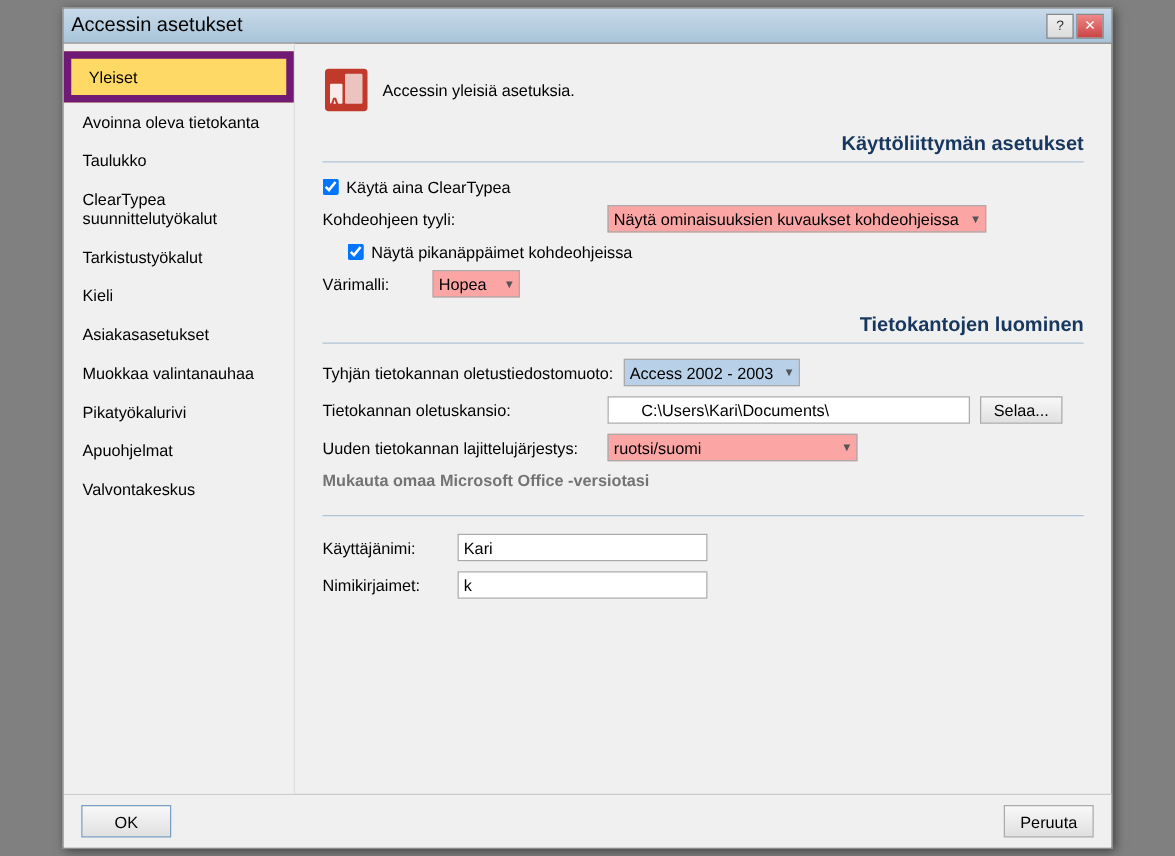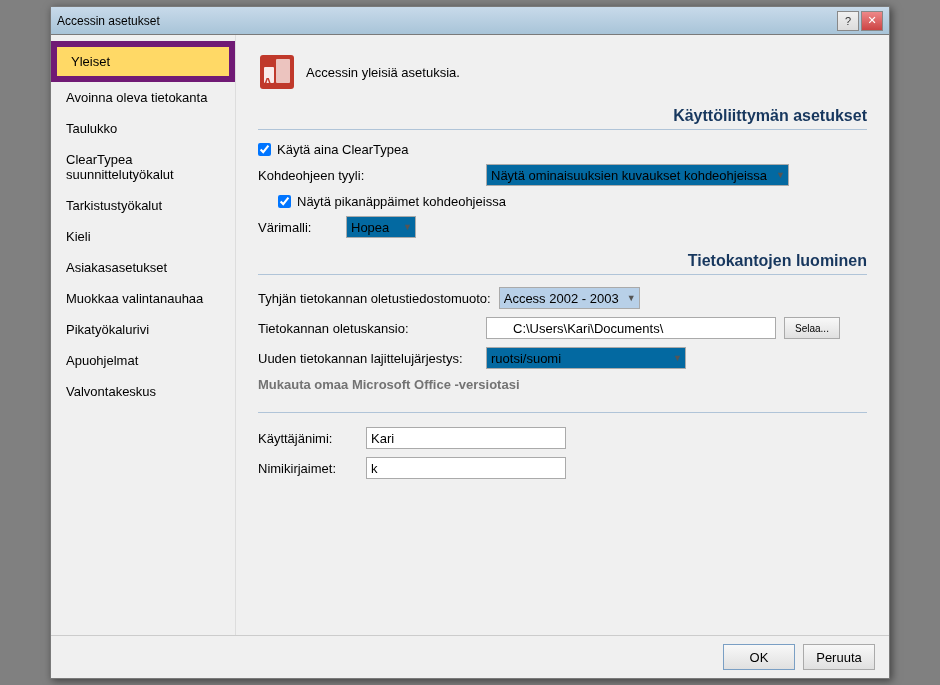--- a/index.html
+++ b/index.html
@@ -25,21 +25,21 @@
       background: linear-gradient(to bottom, #c8daea, #a8c4d8);
       height: 28px;
       display: flex;
       align-items: center;
       justify-content: space-between;
       padding: 0 6px;
       border-bottom: 1px solid #7a7a7a;
     }
 
     .title-bar-text {
-      font-size: 12px;
+      font-size: 16px;
       font-weight: normal;
       color: #000;
     }
 
     .title-bar-buttons {
       display: flex;
       gap: 2px;
     }
 
     .tb-btn {
@@ -144,21 +144,21 @@
     }
 
     .dropdown-wrap {
       position: relative;
       display: inline-block;
     }
 
     .dropdown-wrap select {
       height: 22px;
       border: 1px solid #aaa;
-      background: #0369a1;
+      background: #fca5a5;
       cursor: pointer;
       font-size: 13px;
       padding: 0 20px 0 4px;
       -webkit-appearance: none;
       appearance: none;
       outline: none;
     }
 
     .dropdown-wrap::after {
       content: '▼';
@@ -184,36 +184,36 @@
       width: 290px;
       padding-left: 26px;
     }
 
     .browse-btn {
       height: 22px;
       padding: 0 10px;
       border: 1px solid #aaa;
       background: linear-gradient(to bottom, #f8f8f8, #e0e0e0);
       cursor: pointer;
-      font-size: 10px;
+      font-size: 13px;
     }
 
     .sub-section-header {
       font-size: 13px;
       font-weight: bold;
       color: #737373;
       border-bottom: 1px solid #b0c4d8;
       padding-bottom: 20px;
       margin-bottom: 14px;
       margin-top: 4px;
     }
 
     .dialog-footer {
       display: flex;
-      justify-content: flex-end;
+      justify-content: space-between;
       padding: 8px 14px;
       border-top: 1px solid #ccc;
       gap: 8px;
       background: #f0f0f0;
     }
 
     .footer-btn {
       min-width: 72px;
       height: 26px;
       padding: 0 12px;

